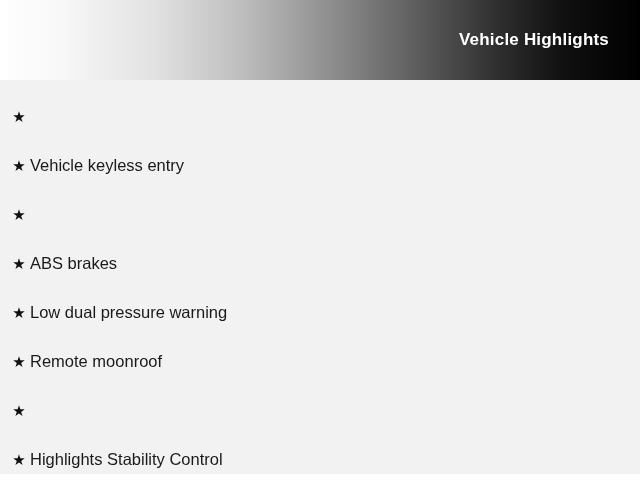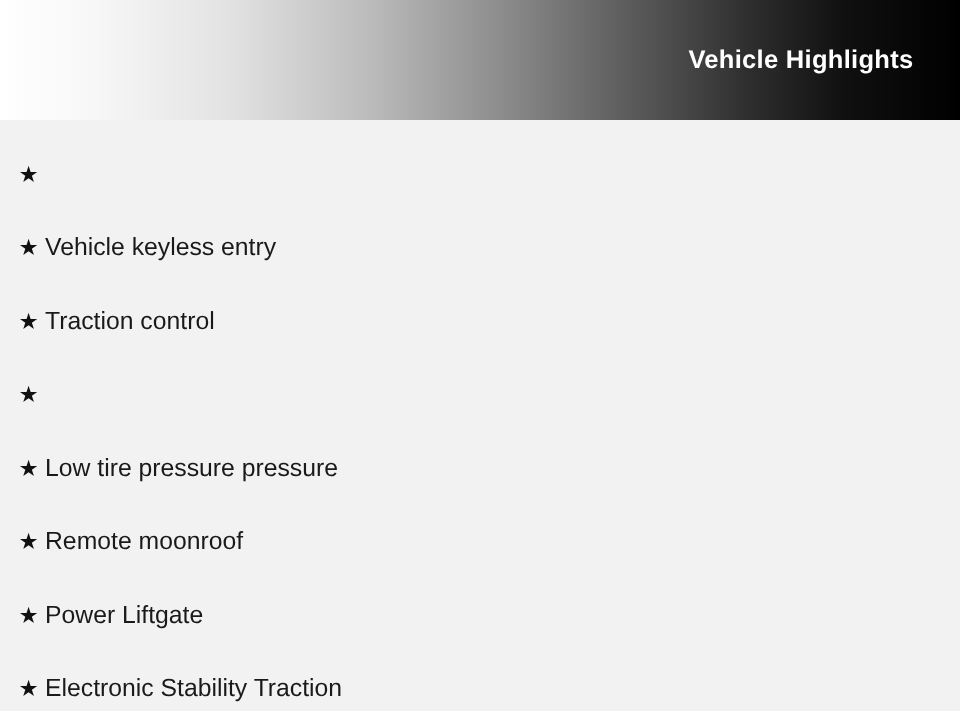--- a/index.html
+++ b/index.html
@@ -95,45 +95,44 @@
         <span class="bullet-star">★</span>
       </li>
 
       <li class="bullet-item">
         <span class="bullet-star">★</span>
         <span class="bullet-text">Vehicle keyless entry</span>
       </li>
 
       <li class="bullet-item">
         <span class="bullet-star">★</span>
-        <span class="bullet-text">Traction control</span>
       </li>
 
       <li class="bullet-item">
         <span class="bullet-star">★</span>
+        <span class="bullet-text">ABS brakes</span>
       </li>
 
       <li class="bullet-item">
         <span class="bullet-star">★</span>
-        <span class="bullet-text">Low tire pressure pressure</span>
+        <span class="bullet-text">Low dual pressure warning</span>
       </li>
 
       <li class="bullet-item">
         <span class="bullet-star">★</span>
         <span class="bullet-text">Remote moonroof</span>
       </li>
 
       <li class="bullet-item">
         <span class="bullet-star">★</span>
-        <span class="bullet-text">Power Liftgate</span>
       </li>
 
       <li class="bullet-item">
         <span class="bullet-star">★</span>
-        <span class="bullet-text">Electronic Stability Traction</span>
+        <span class="bullet-text">Highlights Stability Control</span>
       </li>
 
     </ul>
   </div>
 
   <div class="footer-strip"></div>
 
 </div>
 
 </body></html>

